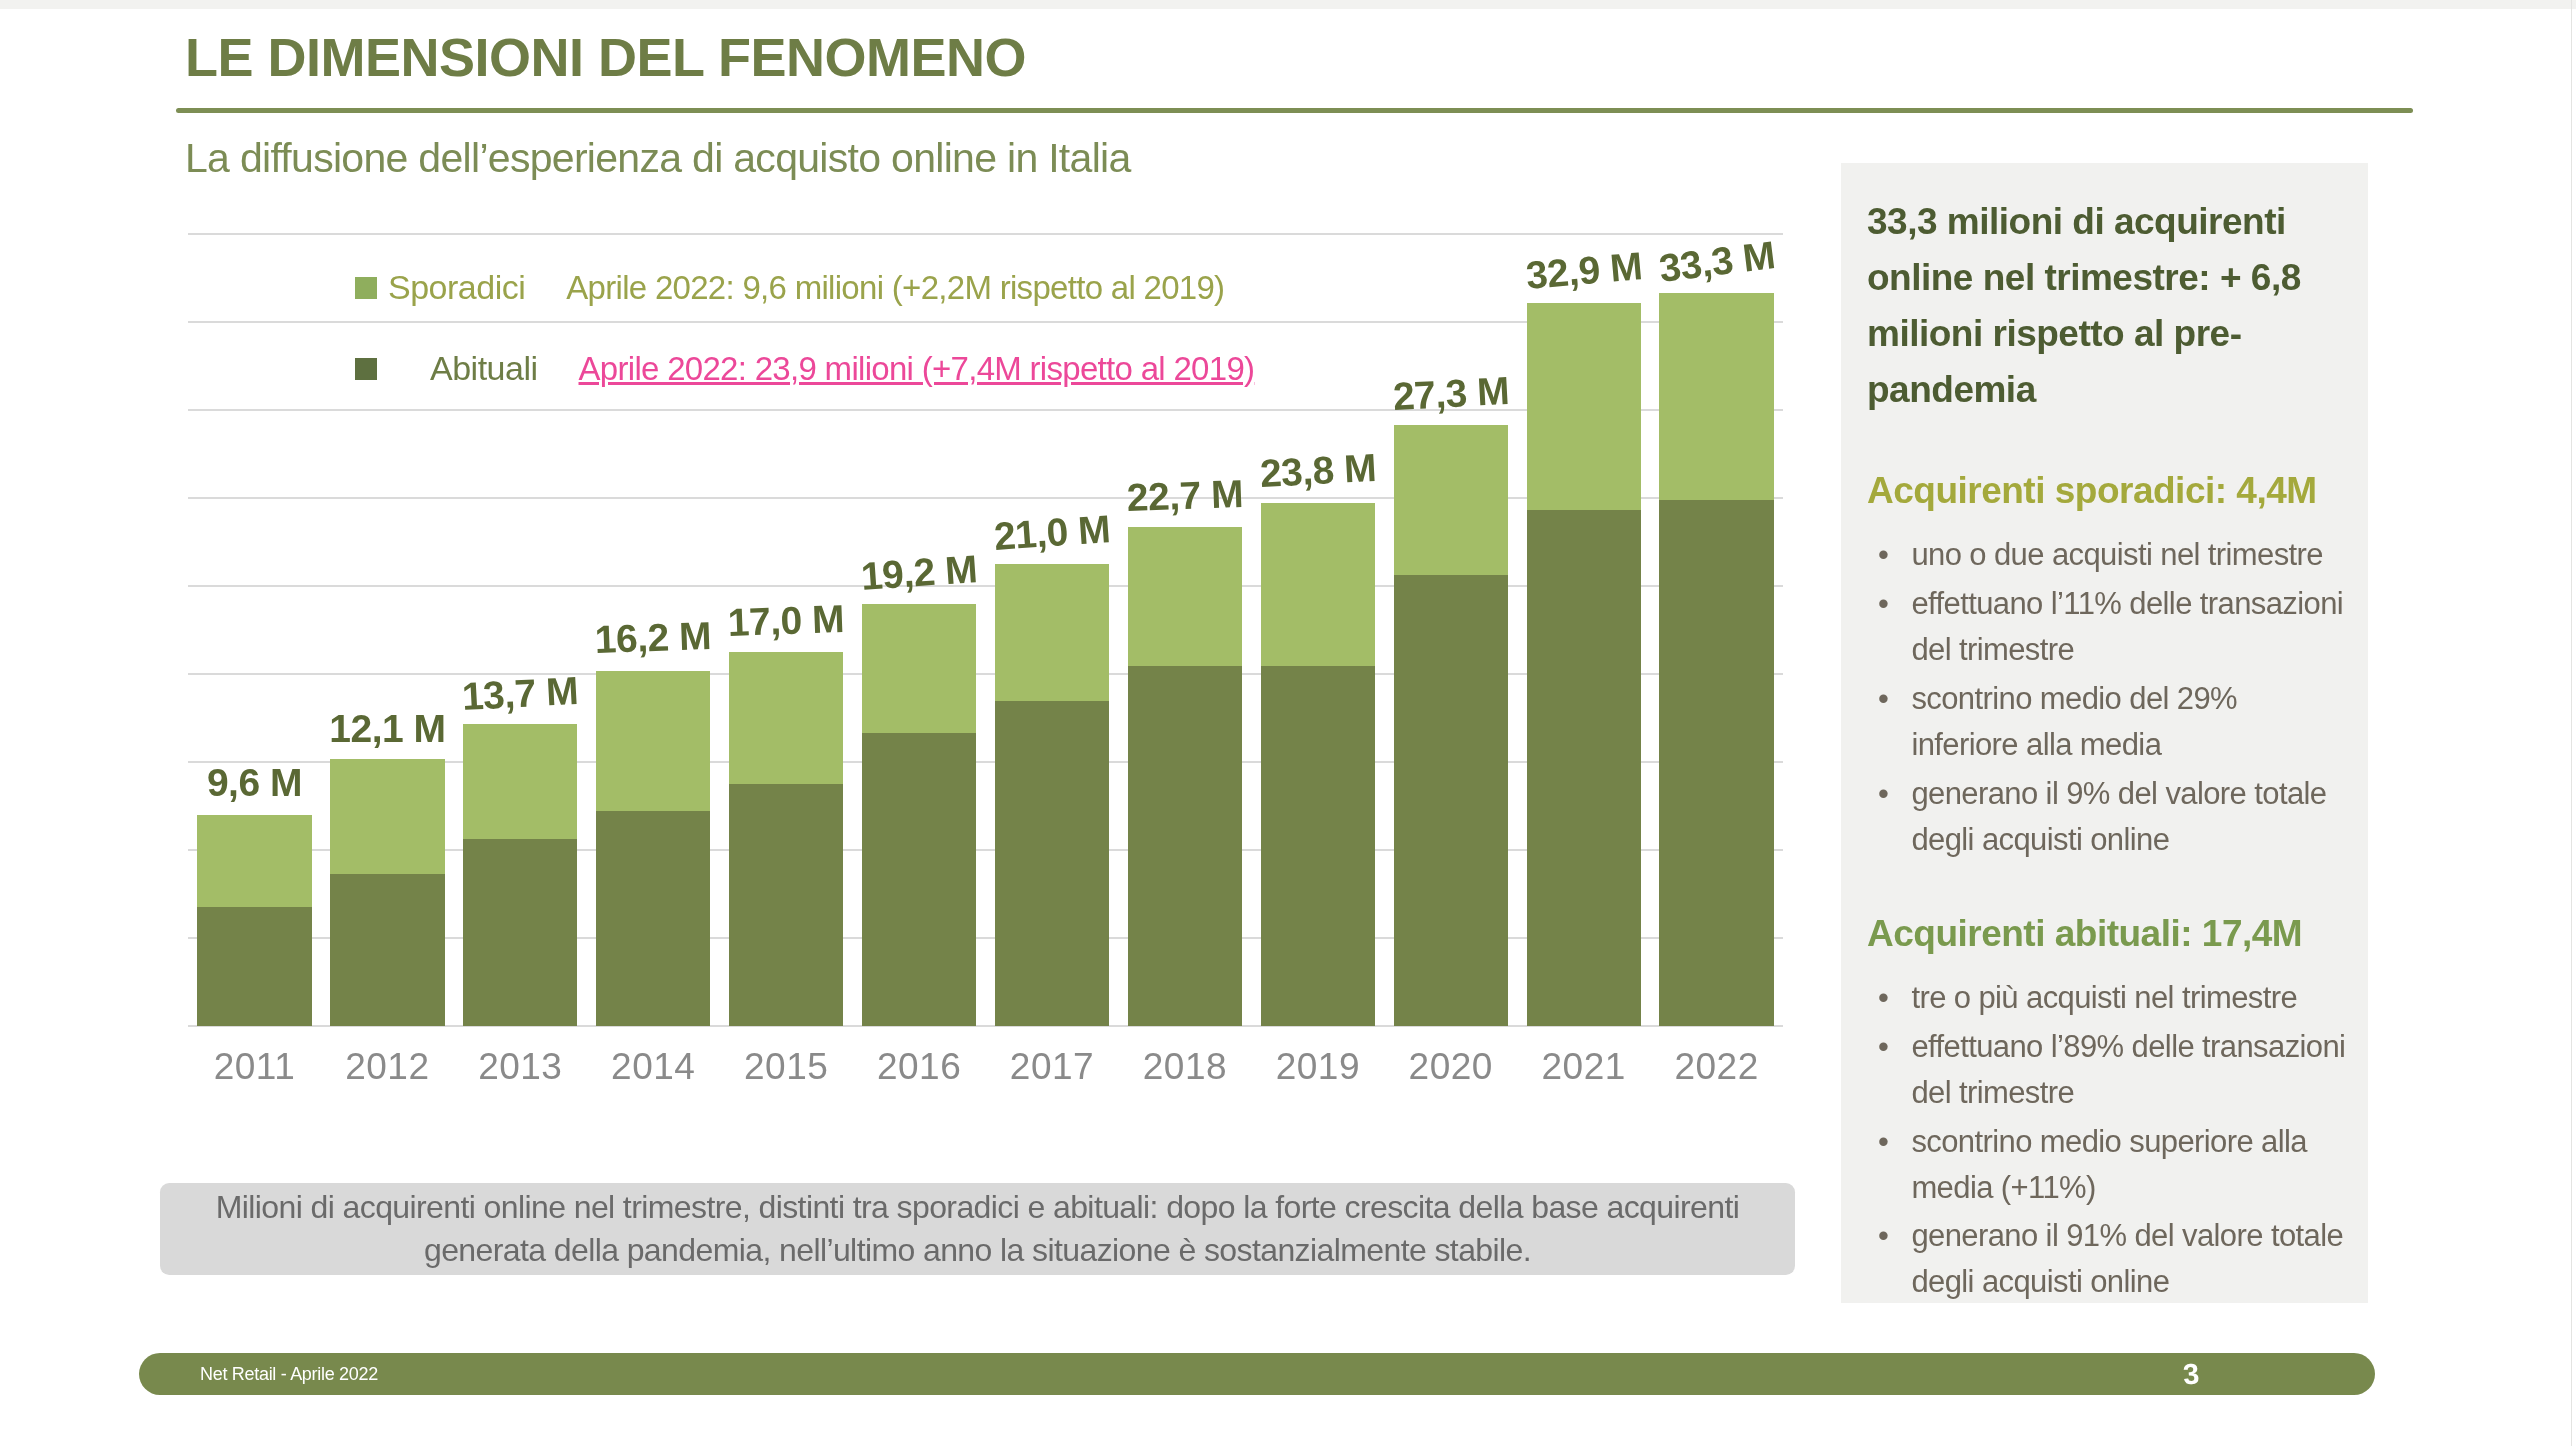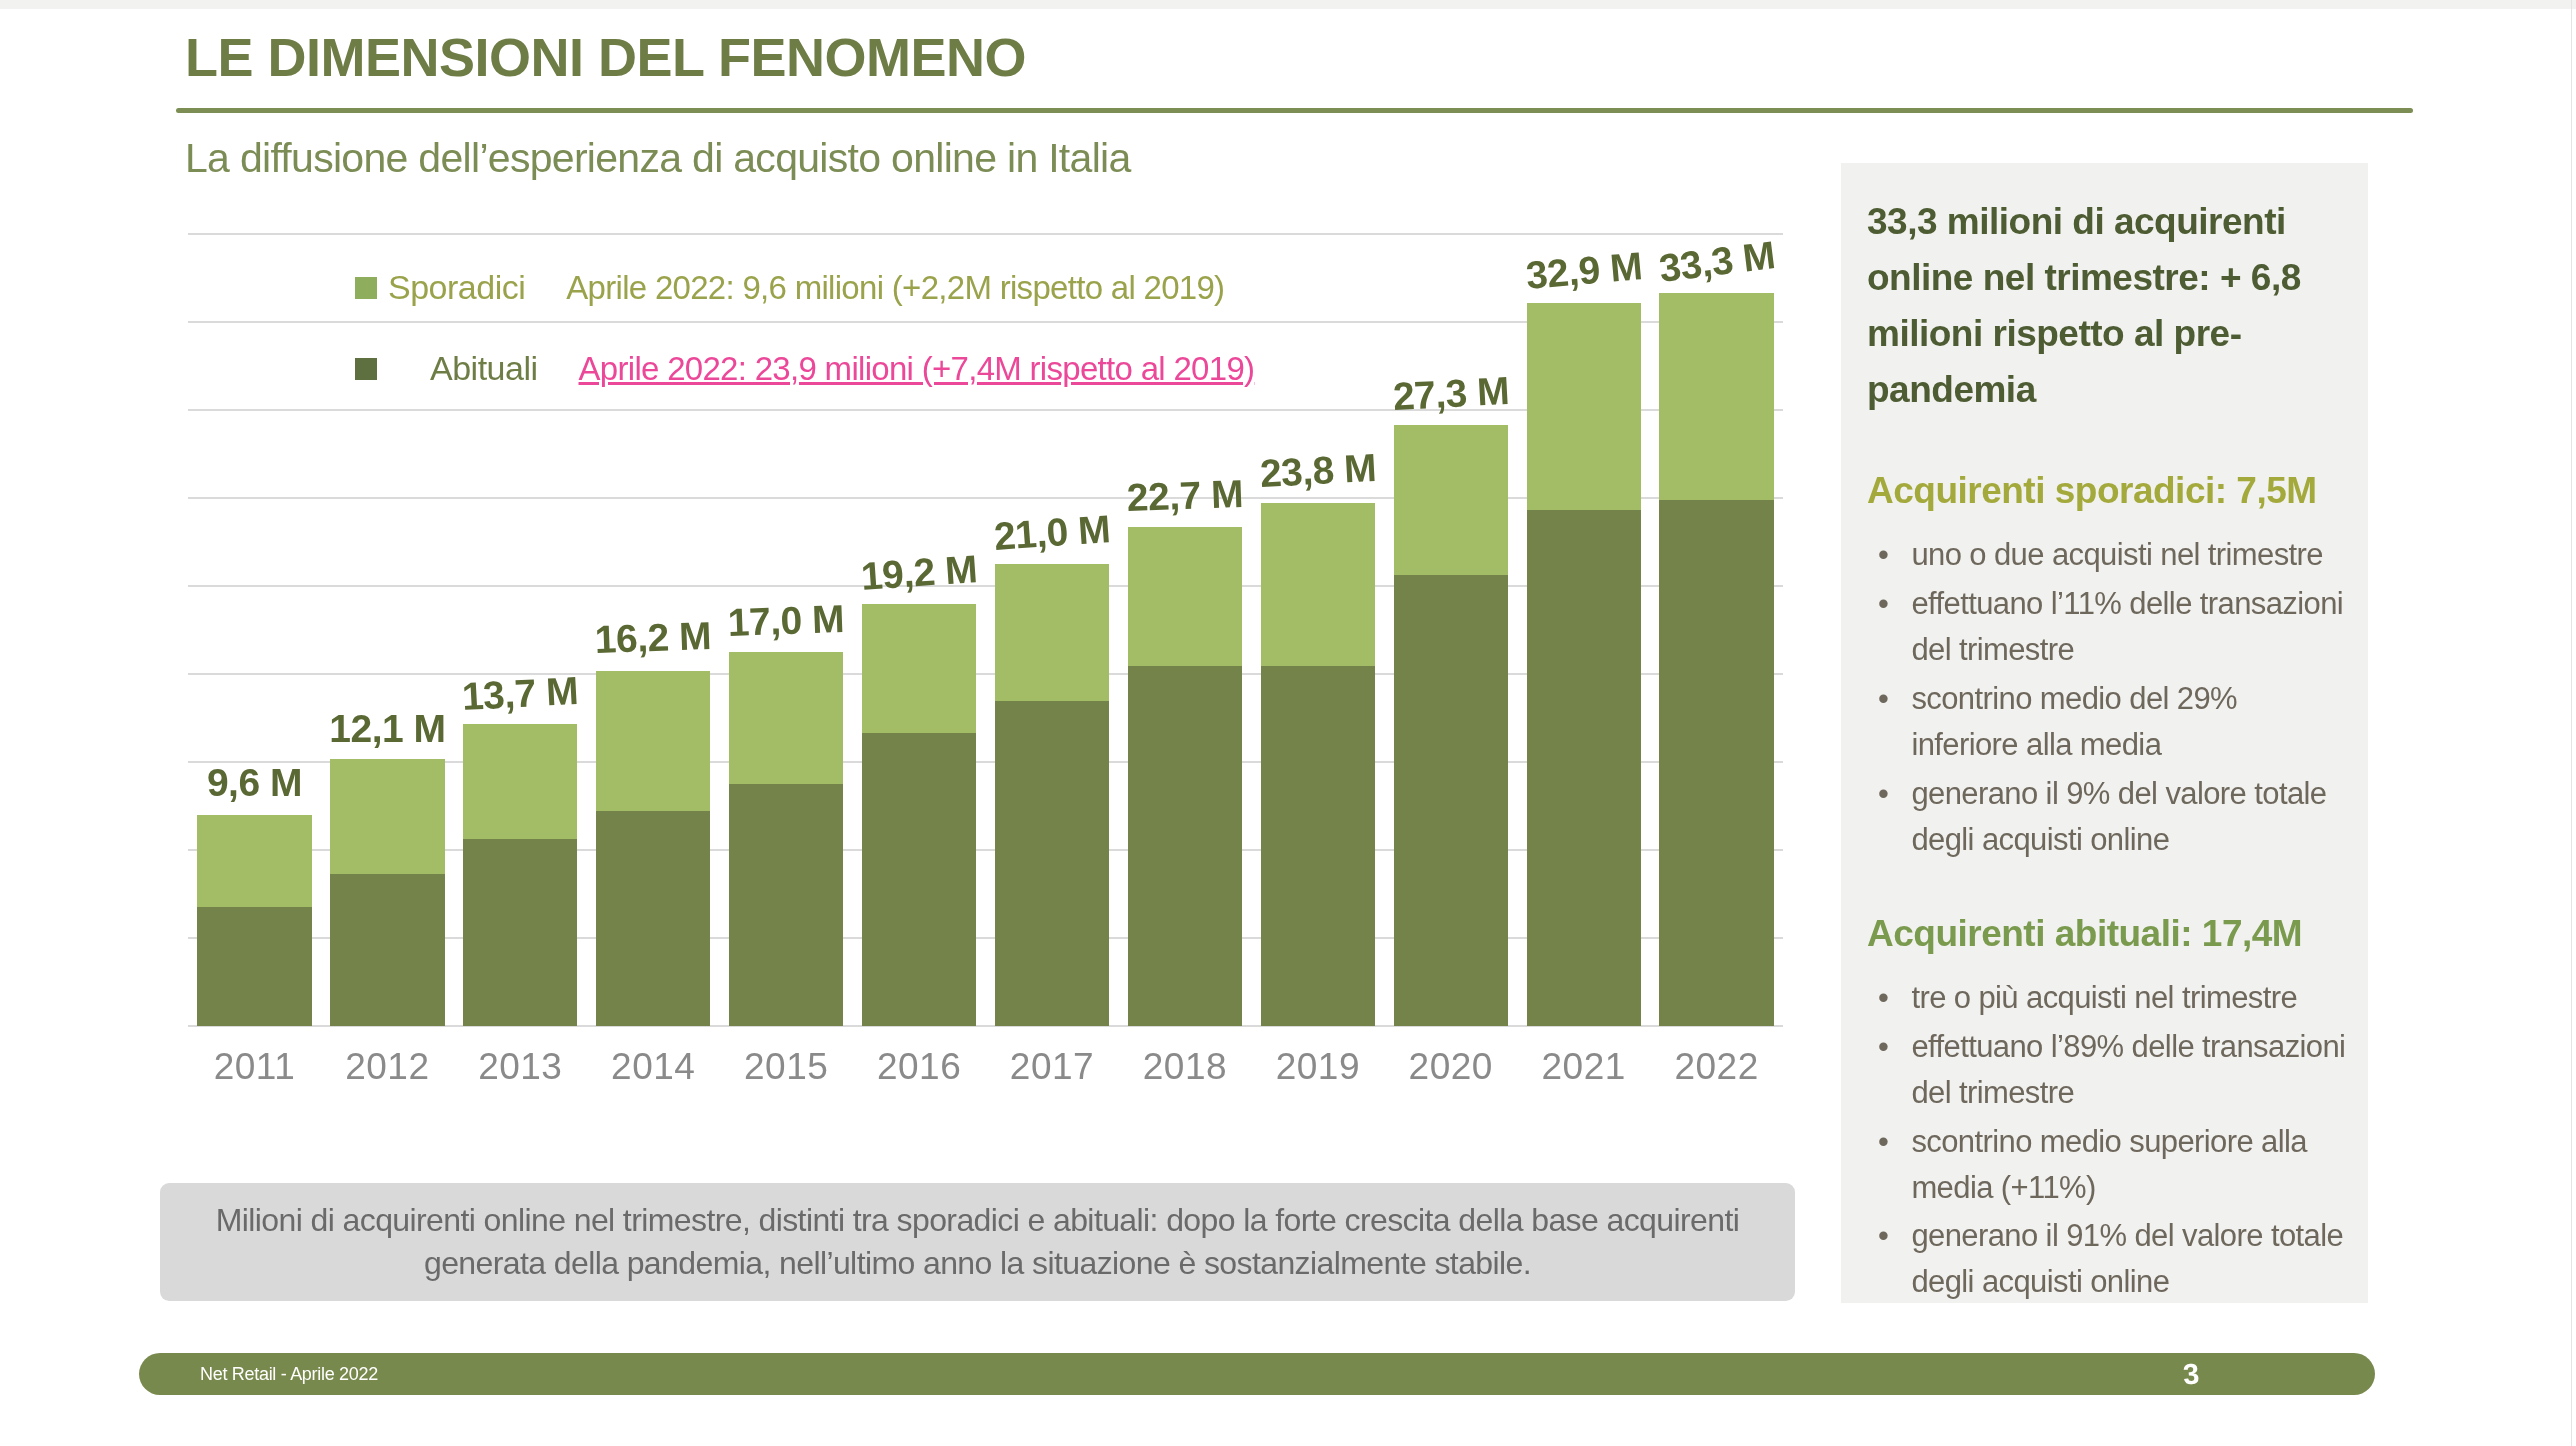--- a/index.html
+++ b/index.html
@@ -40,21 +40,21 @@
   
   .legend-row{position:absolute;display:flex;align-items:center;height:43px;}
   .legend-row.row-1{left:167px;top:32px;}
   .legend-row.row-2{left:167px;top:113px;}
   .legend-swatch{width:22px;height:22px;margin-right:11px;flex:0 0 auto;}
   .legend-label{font-size:34px;letter-spacing:-0.5px;margin-right:41px;}
   .legend-note{font-size:33px;letter-spacing:-0.7px;white-space:nowrap;}
 
   
   .caption-box{
-    position:absolute;left:160px;top:1183px;width:1635px;height:118px;background:#D9D9D9;border-radius:9.2px;
+    position:absolute;left:160px;top:1183px;width:1635px;height:92px;background:#D9D9D9;border-radius:9.2px;
     display:flex;align-items:center;justify-content:center;
   }
   .caption-text{
     width:1571px;text-align:center;font-size:32px;line-height:43px;color:#6A6A6A;letter-spacing:-0.6px;
   }
 
   
   .sidebar{
     position:absolute;left:1841px;top:163px;width:527px;height:1140px;background:#F1F1EF;
     box-sizing:border-box;padding:31px 20.3px 18.5px 26px;
@@ -216,21 +216,21 @@
     <div class="year-label">2021</div>
     <div class="year-label">2022</div>
   </div>
 
 <div class="caption-box">
   <div class="caption-text">Milioni di acquirenti online nel trimestre, distinti tra sporadici e abituali: dopo la forte crescita della base acquirenti generata della pandemia, nell’ultimo anno la situazione è sostanzialmente stabile.</div>
 </div>
 
 <div class="sidebar">
   <p class="sidebar-headline">33,3 milioni di acquirenti online nel trimestre: + 6,8 milioni rispetto al pre-pandemia</p>
-  <p class="sidebar-heading sporadici">Acquirenti sporadici: 7,5M</p>
+  <p class="sidebar-heading sporadici">Acquirenti sporadici: 4,4M</p>
   <ul class="bullet-list" id="bullets-sporadici">
       <li class="bullet-item"><span class="bullet-dot">•</span><span>uno o due acquisti nel trimestre</span></li>
       <li class="bullet-item"><span class="bullet-dot">•</span><span>effettuano l’11% delle transazioni del trimestre</span></li>
       <li class="bullet-item"><span class="bullet-dot">•</span><span>scontrino medio del 29% inferiore alla media</span></li>
       <li class="bullet-item"><span class="bullet-dot">•</span><span>generano il 9% del valore totale degli acquisti online</span></li>
     </ul>
   <p class="sidebar-heading abituali">Acquirenti abituali: 17,4M</p>
   <ul class="bullet-list" id="bullets-abituali">
       <li class="bullet-item"><span class="bullet-dot">•</span><span>tre o più acquisti nel trimestre</span></li>
       <li class="bullet-item"><span class="bullet-dot">•</span><span>effettuano l’89% delle transazioni del trimestre</span></li>

